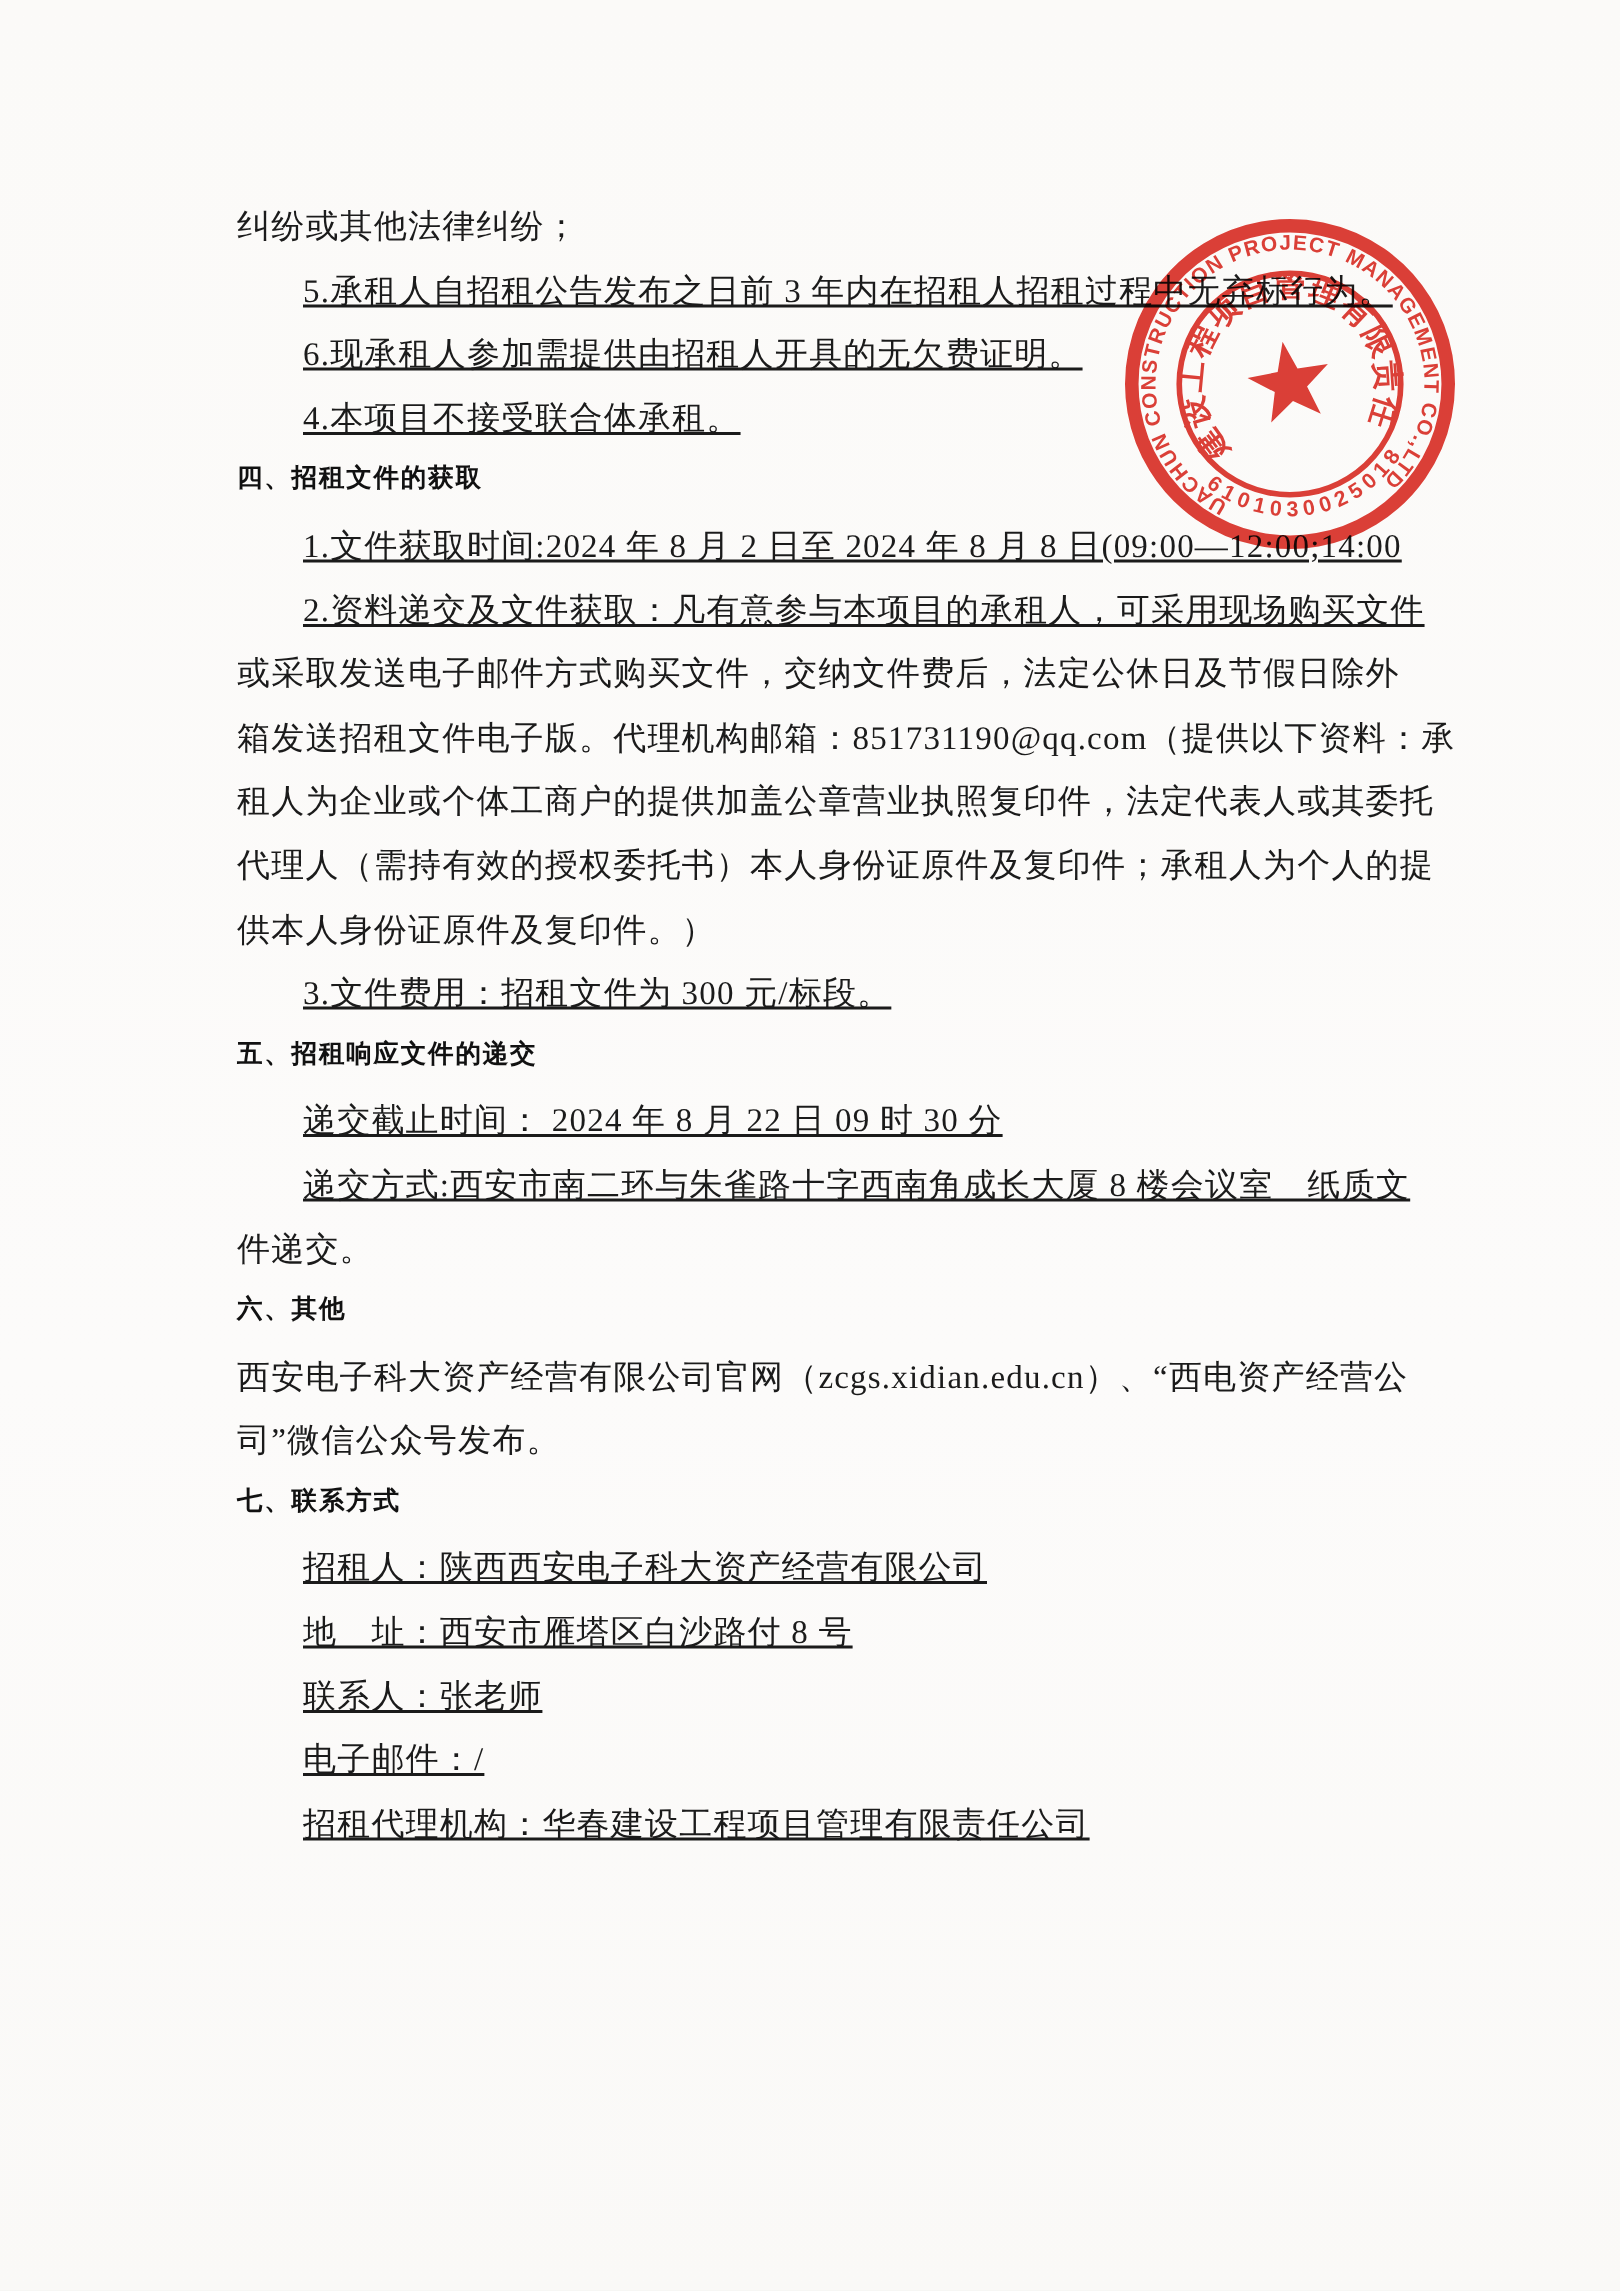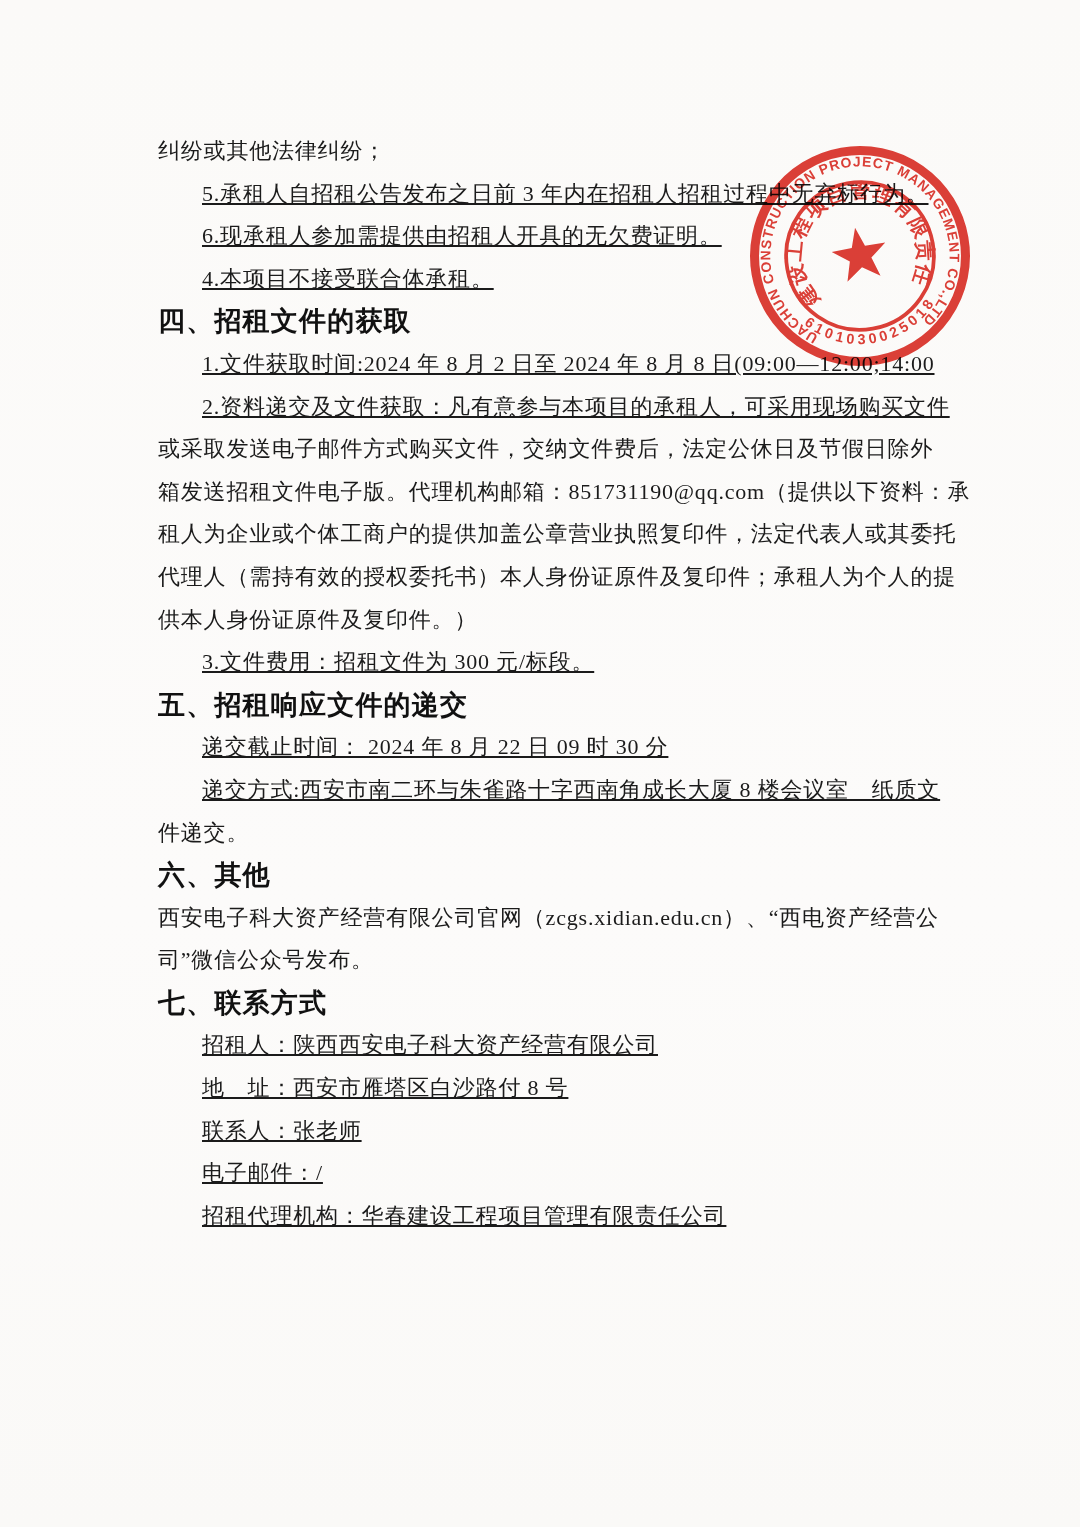--- a/index.html
+++ b/index.html
@@ -25,23 +25,23 @@
   .line{
     display:block;
     line-height:42.6px;
     height:42.6px;
     font-size:22px;
     letter-spacing:0.8px;
     white-space:nowrap;
   }
   .line.indent{ padding-left:44px;text-decoration:underline; }
   .line.heading{
-    font-family:Liberation Sans, sans-serif;
+    font-family:Liberation Mono, monospace;
     font-weight:700;
-    font-size:27px;
+    font-size:17px;
     letter-spacing:1.2px;
     color:#111;
   }
   .seal{
     position:absolute;
     left:747px;
     top:143px;
     width:226px;
     height:226px;
     transform:rotate(-10deg);

